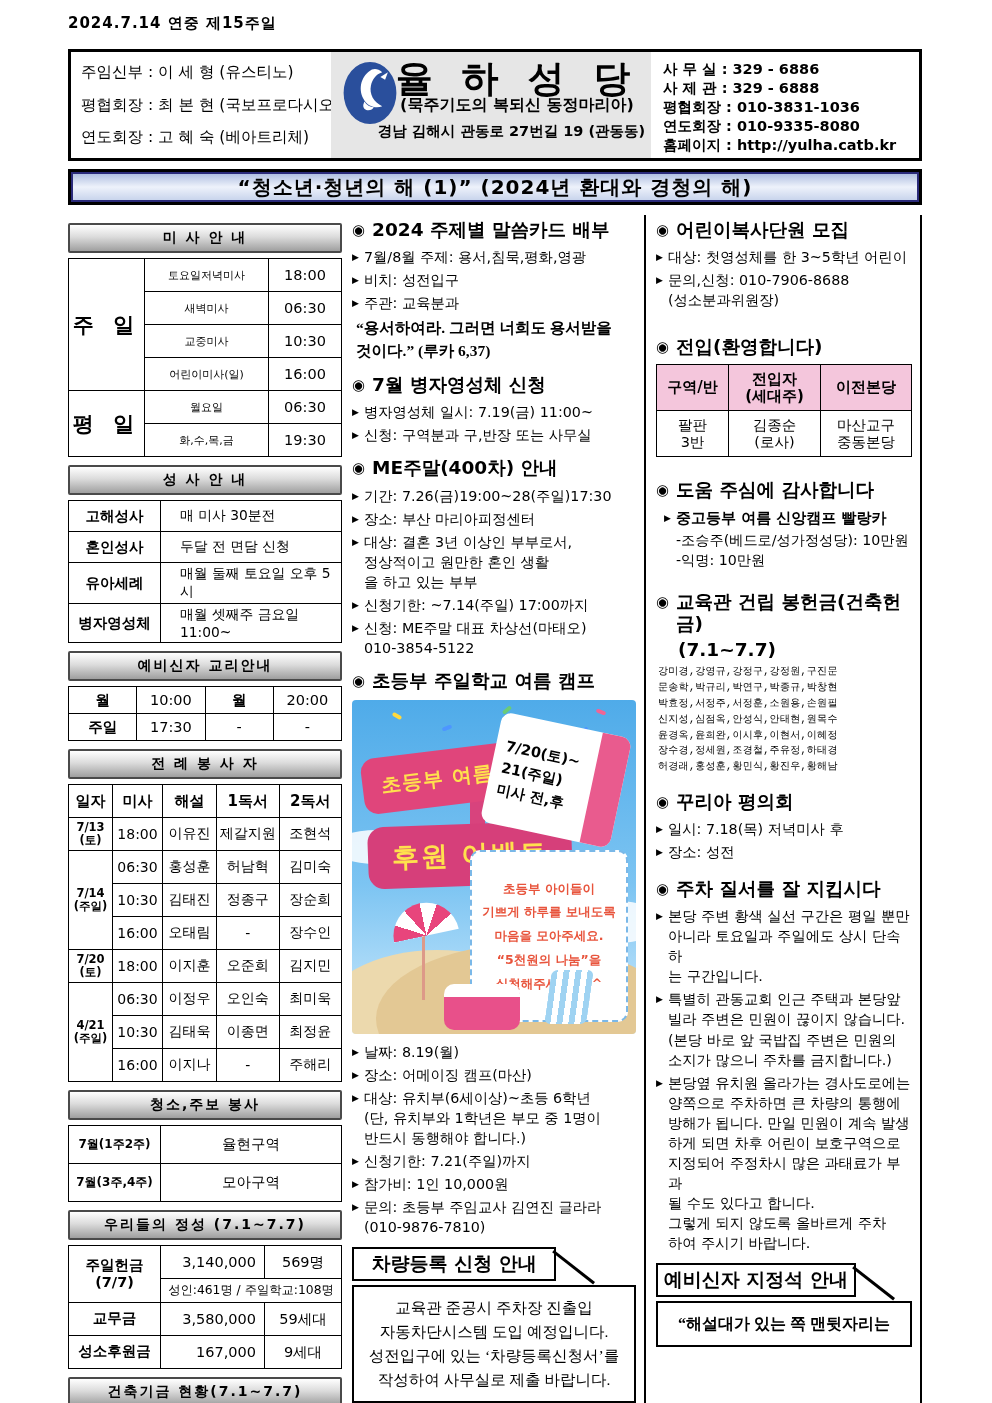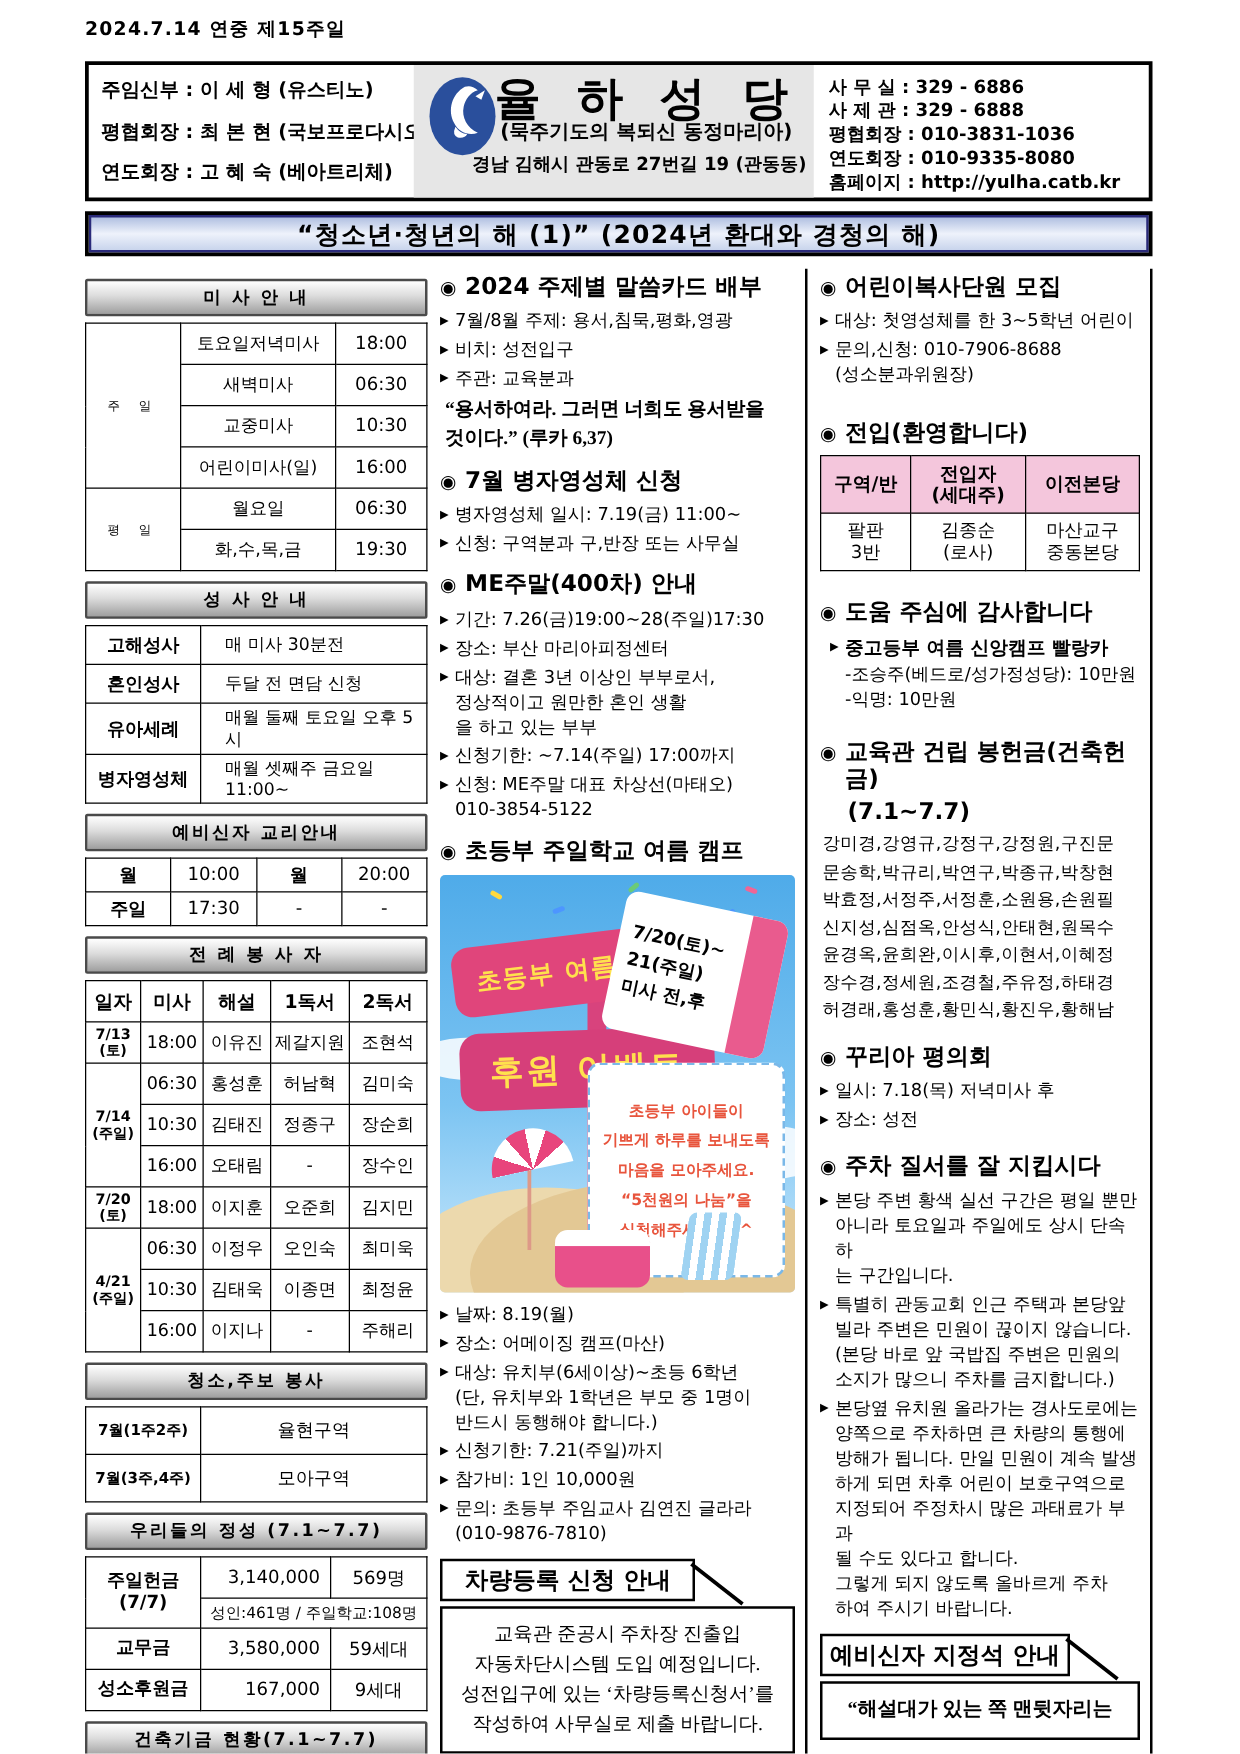--- a/index.html
+++ b/index.html
@@ -8,21 +8,21 @@
           font-family:"DejaVu Sans","Liberation Sans",sans-serif; color:#000; }
   .inner { padding:14px 70px 0 68px; }
   .pre { white-space:pre-line; }
 
   
   .date-line { font-size:15px; font-weight:bold; margin-bottom:16px; letter-spacing:1px; }
 
   
   .hdr { display:flex; border:3px solid #000; height:112px; }
   .hdr-left { width:260px; padding:10px 10px; display:flex; flex-direction:column; justify-content:space-between; }
-  .hdr-left div { font-size:15.5px; font-weight:bold; white-space:nowrap; }
+  .hdr-left div { font-size:15.5px; font-weight:normal; white-space:nowrap; }
   .hdr-center { width:320px; background:#e6e6e6; text-align:center; position:relative; padding-top:8px; }
   .logo { position:absolute; left:10px; top:8px; width:58px; height:66px; }
   .hdr-title { font-size:37px; font-weight:bold; letter-spacing:8px; line-height:1.0; margin-left:52px; }
   .hdr-sub { font-size:16px; font-weight:bold; margin-left:52px; margin-top:-2px; }
   .hdr-addr { font-size:14.5px; font-weight:bold; margin-top:6px;margin-left:41px; }
   .hdr-right { flex:1; padding:8px 6px 6px 12px; display:flex; flex-direction:column; justify-content:space-between; }
   .hdr-right div { font-size:14.5px; font-weight:bold; white-space:nowrap; }
 
   
   .banner { margin-top:8px; border:3px solid #000; box-shadow:inset 0 0 0 2px #2a2a7a;
@@ -39,22 +39,22 @@
   .col3 { flex:1; border-left:2.5px solid #000; border-right:2.5px solid #000; padding:0 8px 0 10px; }
 
   
   .sec-hdr { height:30px; margin:8px 0 5px; border:2px solid #4a4a4a; border-radius:2px;
              background:linear-gradient(180deg,#ffffff 0%,#dcdcdc 45%,#9f9f9f 100%);
              display:flex; align-items:center; justify-content:center;
              font-size:14px; font-weight:bold; letter-spacing:2px; }
   table { width:100%; border-collapse:collapse; table-layout:fixed; }
   td,th { border:1.6px solid #000; text-align:center; font-size:14.5px; padding:2px 3px; }
   .t-mass td { height:33px; }
-  .t-mass .c-name { font-size:14px;margin-left:36px; }
-  .t-mass .c-grp { font-weight:normal; font-size:10px; letter-spacing:6px;margin-top:10px; }
+  .t-mass .c-name { font-size:11px;margin-left:36px; }
+  .t-mass .c-grp { font-weight:bold; font-size:21px; letter-spacing:6px;margin-top:10px; }
   .t-sac td { height:31px; }
   .t-sac .c-l { font-weight:bold; }
   .t-sac .c-v { text-align:left; padding-left:19px; font-size:13.8px; }
   .t-cat td { height:27px; }
   .t-cat .c-l { font-weight:bold; }
   .t-lit td { height:33px; font-size:14px; padding:1px; }
   .t-lit .hrow td { font-weight:bold; font-size:15px; }
   .t-lit .c-date { font-weight:bold; font-size:11.5px; line-height:1.15; }
   .t-cle td { height:38px; }
   .t-cle .c-l { font-weight:bold; font-size:12px; }
@@ -67,21 +67,21 @@
   .sec-title { display:flex; align-items:flex-start; font-size:18.5px; font-weight:bold; margin:12px 0 6px; line-height:1.2; }
   .sec-title .bullet { font-size:15px; margin-right:7px; padding-top:2px; }
   .sec-title2 { font-size:18.5px; font-weight:bold; margin:-2px 0 4px 22px; }
   .item { display:flex; margin:3px 0; font-size:14.3px; line-height:1.4; }
   .item .arrow { font-size:9px; padding-top:4px; margin-right:5px; flex:0 0 auto; }
   .quote { font-family:"Liberation Serif","DejaVu Serif",serif; font-weight:bold; font-size:15.5px;
            margin:4px 0 10px 4px; line-height:1.45; }
   .sub-line { display:flex; font-size:15px; font-weight:bold; margin:2px 0 2px 8px; line-height:1.35; }
   .sub-line .arrow { font-size:9px; padding-top:4px; margin-right:5px; }
   .plain { font-size:14.2px; line-height:1.45; margin-left:20px; }
-  .names { font-size:14px; line-height:1.58; letter-spacing:0.3px; margin-left:2px; }
+  .names { font-size:10px; line-height:1.58; letter-spacing:0.3px; margin-left:2px;font-family:Liberation Mono, monospace; }
 
   
   .t-tr th { background:#f4c6dc; font-weight:bold; font-size:15px; height:46px; line-height:1.15; }
   .t-tr td { height:46px; font-size:14.5px; line-height:1.2; }
 
   
   .notch-box { margin-top:10px; }
   .notch-hdr { width:72%; border:2.5px solid #000; background:#fff; text-align:center;
                font-size:19px; font-weight:bold; padding:2px 0; position:relative; }
   .notch-hdr .diag { position:absolute; left:100%; top:1px; width:52px; height:2.5px; background:#000;

